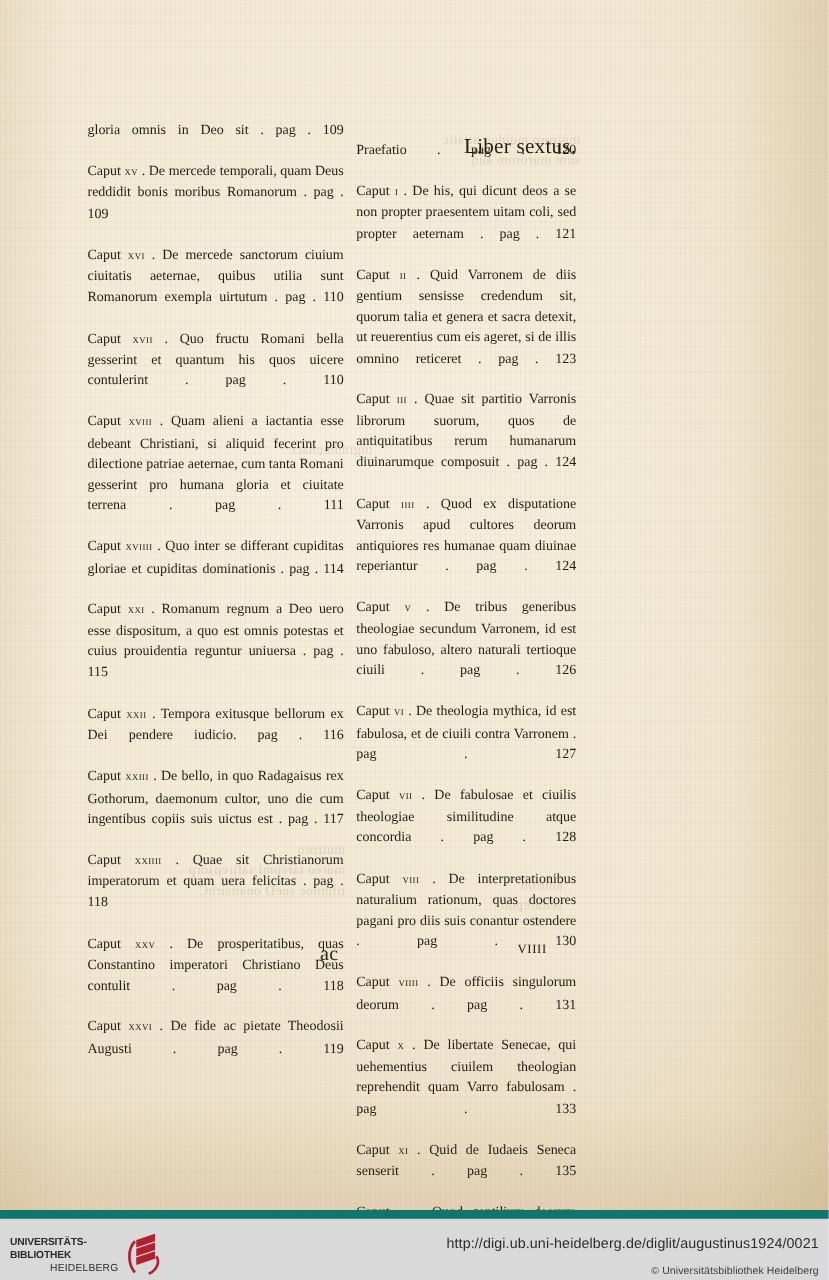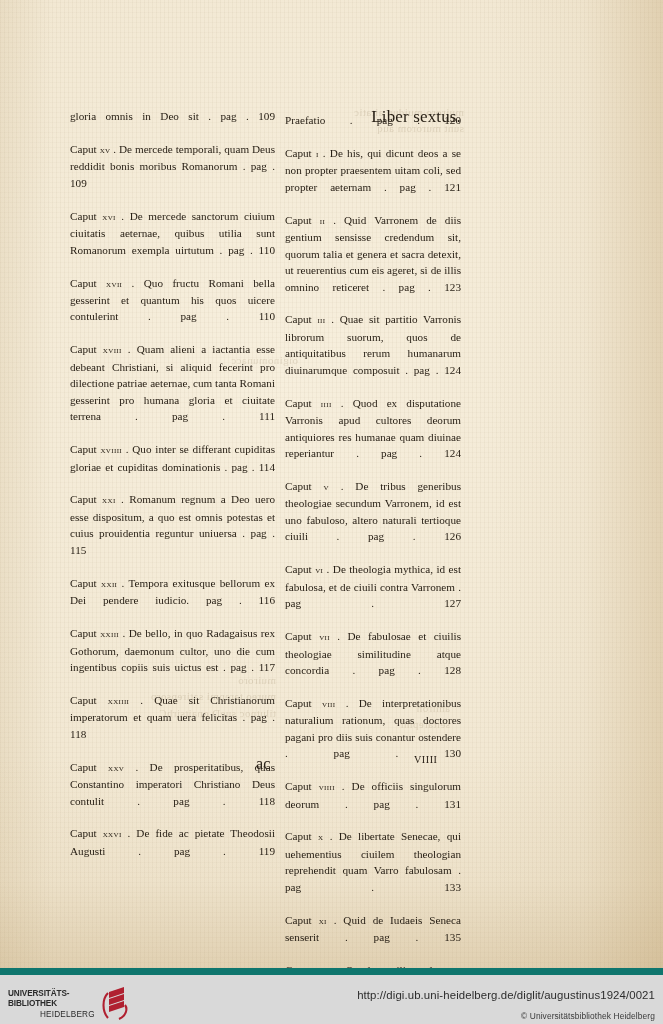--- a/index.html
+++ b/index.html
@@ -68,21 +68,21 @@
   
   .textblock {
     position: absolute;
     left: 0; top: 0;
     width: 663px;
     height: 968px;
   }
 
   .col {
     position: absolute;
-    top: 108px;
+    top: 96px;
     color: #241c12;
     font-size: 11.2px;
     line-height: 16.45px;
     text-align: justify;
     text-justify: inter-word;
     font-family: "Liberation Serif", serif;
   }
   .col-left  { left: 70px;  width: 205px; }
   .col-right { left: 285px; width: 176px; top: 112px; }
 

